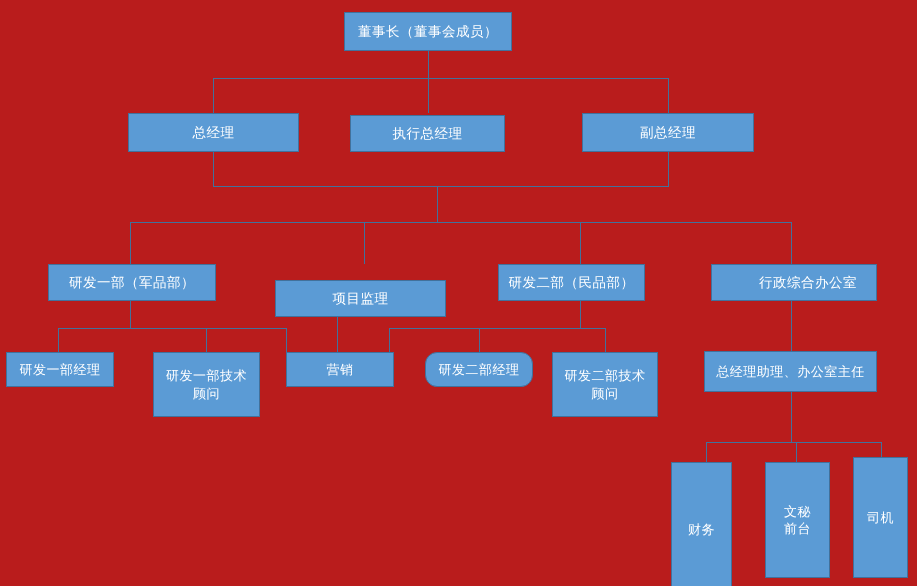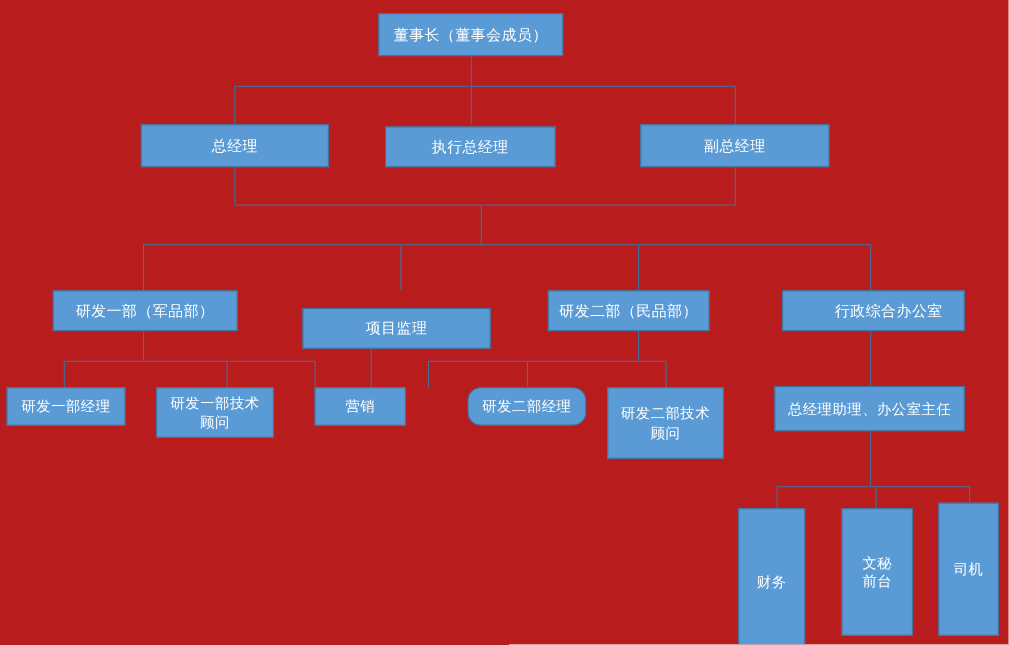--- a/index.html
+++ b/index.html
@@ -119,25 +119,25 @@
   <div class="node" style="left:498px; top:264px; width:147px; height:37px;">
     <span>研发二部（民品部）</span>
   </div>
   <div class="node" style="left:711px; top:264px; width:166px; height:37px;padding-left:32px;">
     <span>行政综合办公室</span>
   </div>
 
   <div class="node narrow" style="left:6px; top:352px; width:108px; height:35px;">
     <span>研发一部经理</span>
   </div>
-  <div class="node narrow" style="left:142px; top:352px; width:107px; height:46px;">
+  <div class="node narrow" style="left:153px; top:352px; width:107px; height:65px;">
     <span>研发一部技术
 顾问</span>
   </div>
-  <div class="node narrow" style="left:286px; top:352px; width:83px; height:35px;justify-content:flex-end;">
+  <div class="node narrow" style="left:286px; top:352px; width:108px; height:35px;justify-content:flex-end;">
     <span>营销</span>
   </div>
   <div class="node narrow" style="left:425px; top:352px; width:108px; height:35px;border-radius:12px;">
     <span>研发二部经理</span>
   </div>
   <div class="node narrow" style="left:552px; top:352px; width:106px; height:65px;">
     <span>研发二部技术
 顾问</span>
   </div>
 

